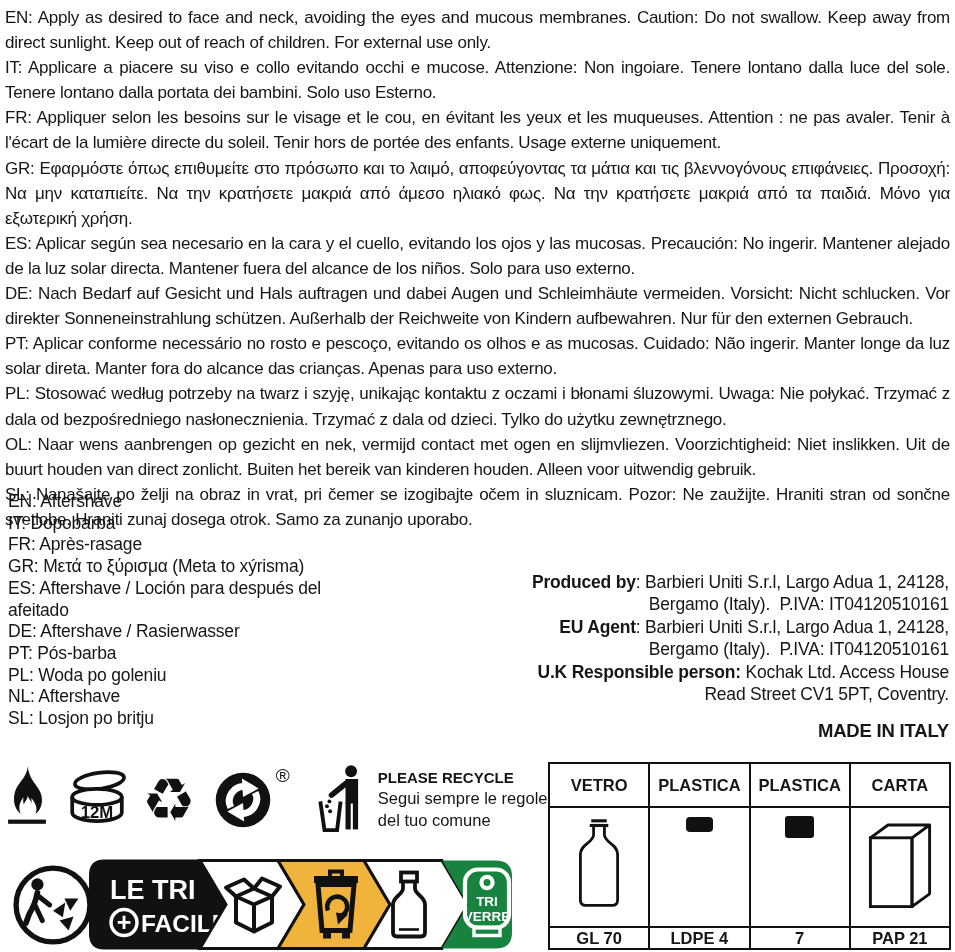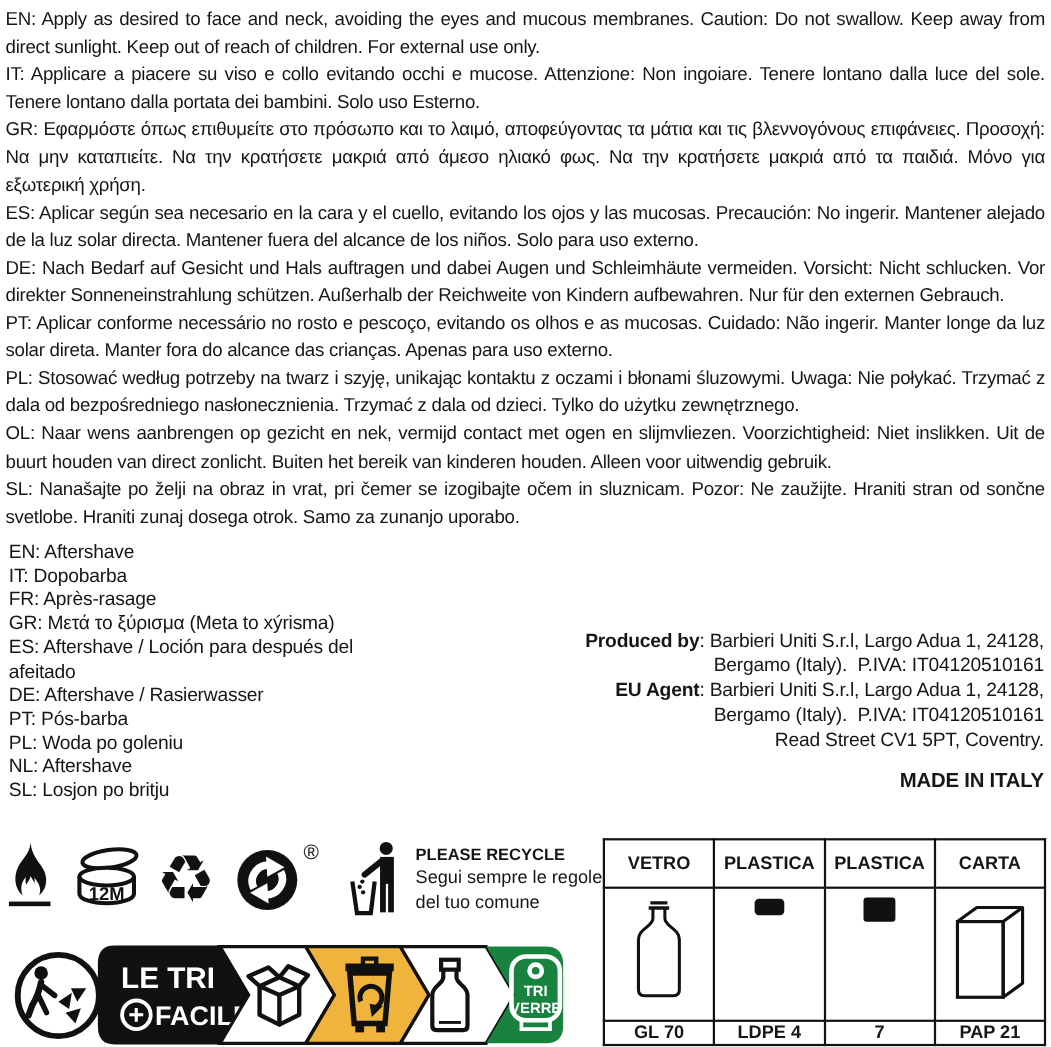--- a/index.html
+++ b/index.html
@@ -43,20 +43,21 @@
   .cap-small { width:27px; height:15px; background:#111; border-radius:4px; margin:9px auto 0; }
   .cap-big { width:29px; height:22px; background:#111; border-radius:3px; margin:8px auto 0; }
   .cell-top { vertical-align:top !important; }
 </style>
 </head>
 <body>
 
 <div id="warnings">
   <p>EN: Apply as desired to face and neck, avoiding the eyes and mucous membranes. Caution: Do not swallow. Keep away from direct sunlight. Keep out of reach of children. For external use only.</p>
   <p>IT: Applicare a piacere su viso e collo evitando occhi e mucose. Attenzione: Non ingoiare. Tenere lontano dalla luce del sole. Tenere lontano dalla portata dei bambini. Solo uso Esterno.</p>
+  <p>FR: Appliquer selon les besoins sur le visage et le cou, en évitant les yeux et les muqueuses. Attention : ne pas avaler. Tenir à l'écart de la lumière directe du soleil. Tenir hors de portée des enfants. Usage externe uniquement.</p>
   <p>GR: Εφαρμόστε όπως επιθυμείτε στο πρόσωπο και το λαιμό, αποφεύγοντας τα μάτια και τις βλεννογόνους επιφάνειες. Προσοχή: Να μην καταπιείτε. Να την κρατήσετε μακριά από άμεσο ηλιακό φως. Να την κρατήσετε μακριά από τα παιδιά. Μόνο για εξωτερική χρήση.</p>
   <p>ES: Aplicar según sea necesario en la cara y el cuello, evitando los ojos y las mucosas. Precaución: No ingerir. Mantener alejado de la luz solar directa. Mantener fuera del alcance de los niños. Solo para uso externo.</p>
   <p>DE: Nach Bedarf auf Gesicht und Hals auftragen und dabei Augen und Schleimhäute vermeiden. Vorsicht: Nicht schlucken. Vor direkter Sonneneinstrahlung schützen. Außerhalb der Reichweite von Kindern aufbewahren. Nur für den externen Gebrauch.</p>
   <p>PT: Aplicar conforme necessário no rosto e pescoço, evitando os olhos e as mucosas. Cuidado: Não ingerir. Manter longe da luz solar direta. Manter fora do alcance das crianças. Apenas para uso externo.</p>
   <p>PL: Stosować według potrzeby na twarz i szyję, unikając kontaktu z oczami i błonami śluzowymi. Uwaga: Nie połykać. Trzymać z dala od bezpośredniego nasłonecznienia. Trzymać z dala od dzieci. Tylko do użytku zewnętrznego.</p>
   <p>OL: Naar wens aanbrengen op gezicht en nek, vermijd contact met ogen en slijmvliezen. Voorzichtigheid: Niet inslikken. Uit de buurt houden van direct zonlicht. Buiten het bereik van kinderen houden. Alleen voor uitwendig gebruik.</p>
   <p>SL: Nanašajte po želji na obraz in vrat, pri čemer se izogibajte očem in sluznicam. Pozor: Ne zaužijte. Hraniti stran od sončne svetlobe. Hraniti zunaj dosega otrok. Samo za zunanjo uporabo.</p>
 </div>
 
 <div id="names">
@@ -70,20 +71,21 @@
   <div>PL: Woda po goleniu</div>
   <div>NL: Aftershave</div>
   <div>SL: Losjon po britju</div>
 </div>
 
 <div id="producer">
   <div class="pline"><b>Produced by</b><span>: Barbieri Uniti S.r.l, Largo Adua 1, 24128,</span></div>
   <div class="pline"><span>Bergamo (Italy).  P.IVA: IT04120510161</span></div>
   <div class="pline"><b>EU Agent</b><span>: Barbieri Uniti S.r.l, Largo Adua 1, 24128,</span></div>
   <div class="pline"><span>Bergamo (Italy).  P.IVA: IT04120510161</span></div>
+  <div class="pline"><b>U.K Responsible person:</b><span> Kochak Ltd. Access House</span></div>
   <div class="pline"><span>Read Street CV1 5PT, Coventry.</span></div>
   <div class="made-in">MADE IN ITALY</div>
 </div>
 
 <div id="symbols-row">
 
   <svg class="sym" width="42" height="74" viewBox="0 0 60 100">
     <path d="M31,2 C30,16 20,23 15,33 C9,45 10,61 21,70 C17,60 20,52 25,46 C23,56 28,61 31,66 C34,61 38,57 36,47 C42,54 46,62 42,70 C53,62 54,46 47,35 C41,25 33,18 31,2 Z" fill="#111"></path>
     <path d="M31,71 C26,67 23,60 26,55 C28,51 31,49 31,44 C33,50 38,53 38,60 C38,66 35,69 31,71 Z" fill="#fff"></path>
     <rect x="3" y="78" width="54" height="6" fill="#111"></rect>

